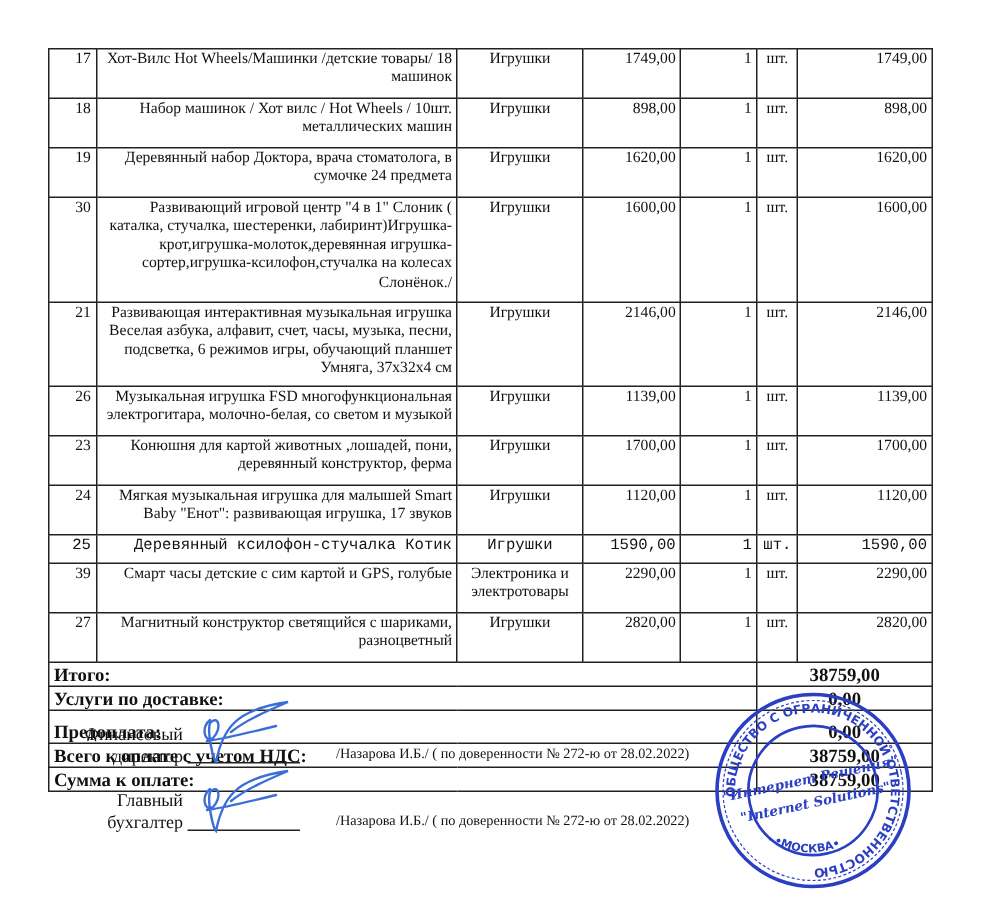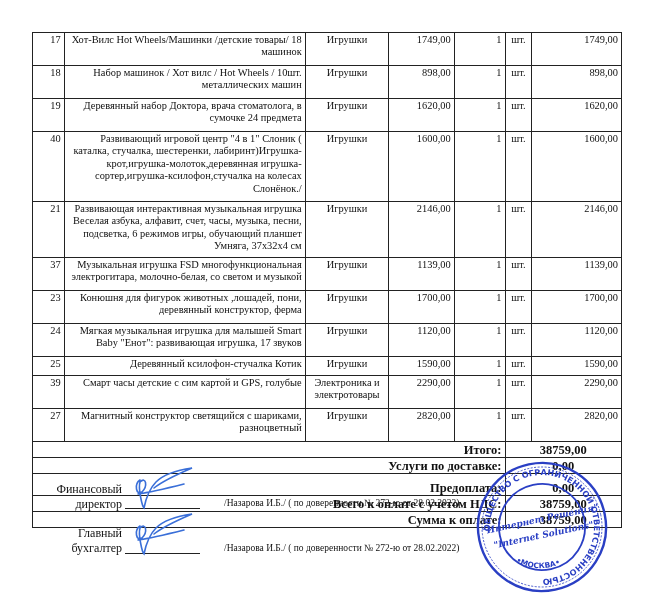--- a/index.html
+++ b/index.html
@@ -11,23 +11,23 @@
   td.num { width:25px; text-align:right; }
   td.desc { width:238px; text-align:right; }
   td.cat { width:77px; text-align:center; }
   td.price { width:59px; text-align:right; }
   td.qty { width:45px; text-align:right; }
   td.unit { width:20px; text-align:center; padding-left:1px; padding-right:1px; }
   td.sum { width:84px; text-align:right; }
   tr.h2 td { height:29px; }
   tr.h4 td { height:52px; }
   tr.h5 td { height:66px; }
-  tr.h1 td { height:15px; }
+  tr.h1 td { height:15px;font-family:Liberation Mono, monospace; }
   tr.tot td { font-weight:bold; font-size:12.5px; line-height:14px; padding:1px 3px 0 3px; }
-  tr.tot td.tlabel { text-align:right; }
+  tr.tot td.tlabel { text-align:left; }
   tr.tot td.tval { text-align:center; }
   tr.tot.tall td { height:20px; vertical-align:bottom; }
   .sig-label { position:absolute; text-align:right; width:100px; font-size:12px; line-height:15px; }
   .sig-line { position:absolute; border-bottom:1px solid #222; width:75px; height:0; }
   .sig-note { position:absolute; font-size:9.5px; white-space:nowrap;margin-left:24px; }
   .signature { position:absolute; }
   .stamp { position:absolute; left:472px; top:460px; width:140px; height:135px; }
 </style>
 </head>
 <body>
@@ -55,49 +55,49 @@
       <tr class="h2">
         <td class="num">19</td>
         <td class="desc">Деревянный набор Доктора, врача стоматолога, в сумочке 24 предмета</td>
         <td class="cat">Игрушки</td>
         <td class="price">1620,00</td>
         <td class="qty">1</td>
         <td class="unit">шт.</td>
         <td class="sum">1620,00</td>
       </tr>
       <tr class="h5">
-        <td class="num">40</td>
+        <td class="num">30</td>
         <td class="desc">Развивающий игровой центр "4 в 1" Слоник ( каталка, стучалка, шестеренки, лабиринт)Игрушка-крот,игрушка-молоток,деревянная игрушка-сортер,игрушка-ксилофон,стучалка на колесах Слонёнок./</td>
         <td class="cat">Игрушки</td>
         <td class="price">1600,00</td>
         <td class="qty">1</td>
         <td class="unit">шт.</td>
         <td class="sum">1600,00</td>
       </tr>
       <tr class="h4">
         <td class="num">21</td>
         <td class="desc">Развивающая интерактивная музыкальная игрушка Веселая азбука, алфавит, счет, часы, музыка, песни, подсветка, 6 режимов игры, обучающий планшет Умняга, 37x32x4 см</td>
         <td class="cat">Игрушки</td>
         <td class="price">2146,00</td>
         <td class="qty">1</td>
         <td class="unit">шт.</td>
         <td class="sum">2146,00</td>
       </tr>
       <tr class="h2">
-        <td class="num">37</td>
+        <td class="num">26</td>
         <td class="desc">Музыкальная игрушка FSD многофункциональная электрогитара, молочно-белая, со светом и музыкой</td>
         <td class="cat">Игрушки</td>
         <td class="price">1139,00</td>
         <td class="qty">1</td>
         <td class="unit">шт.</td>
         <td class="sum">1139,00</td>
       </tr>
       <tr class="h2">
         <td class="num">23</td>
-        <td class="desc">Конюшня для фигурок животных ,лошадей, пони, деревянный конструктор, ферма</td>
+        <td class="desc">Конюшня для картой животных ,лошадей, пони, деревянный конструктор, ферма</td>
         <td class="cat">Игрушки</td>
         <td class="price">1700,00</td>
         <td class="qty">1</td>
         <td class="unit">шт.</td>
         <td class="sum">1700,00</td>
       </tr>
       <tr class="h2">
         <td class="num">24</td>
         <td class="desc">Мягкая музыкальная игрушка для малышей Smart Baby "Енот": развивающая игрушка, 17 звуков</td>
         <td class="cat">Игрушки</td>

